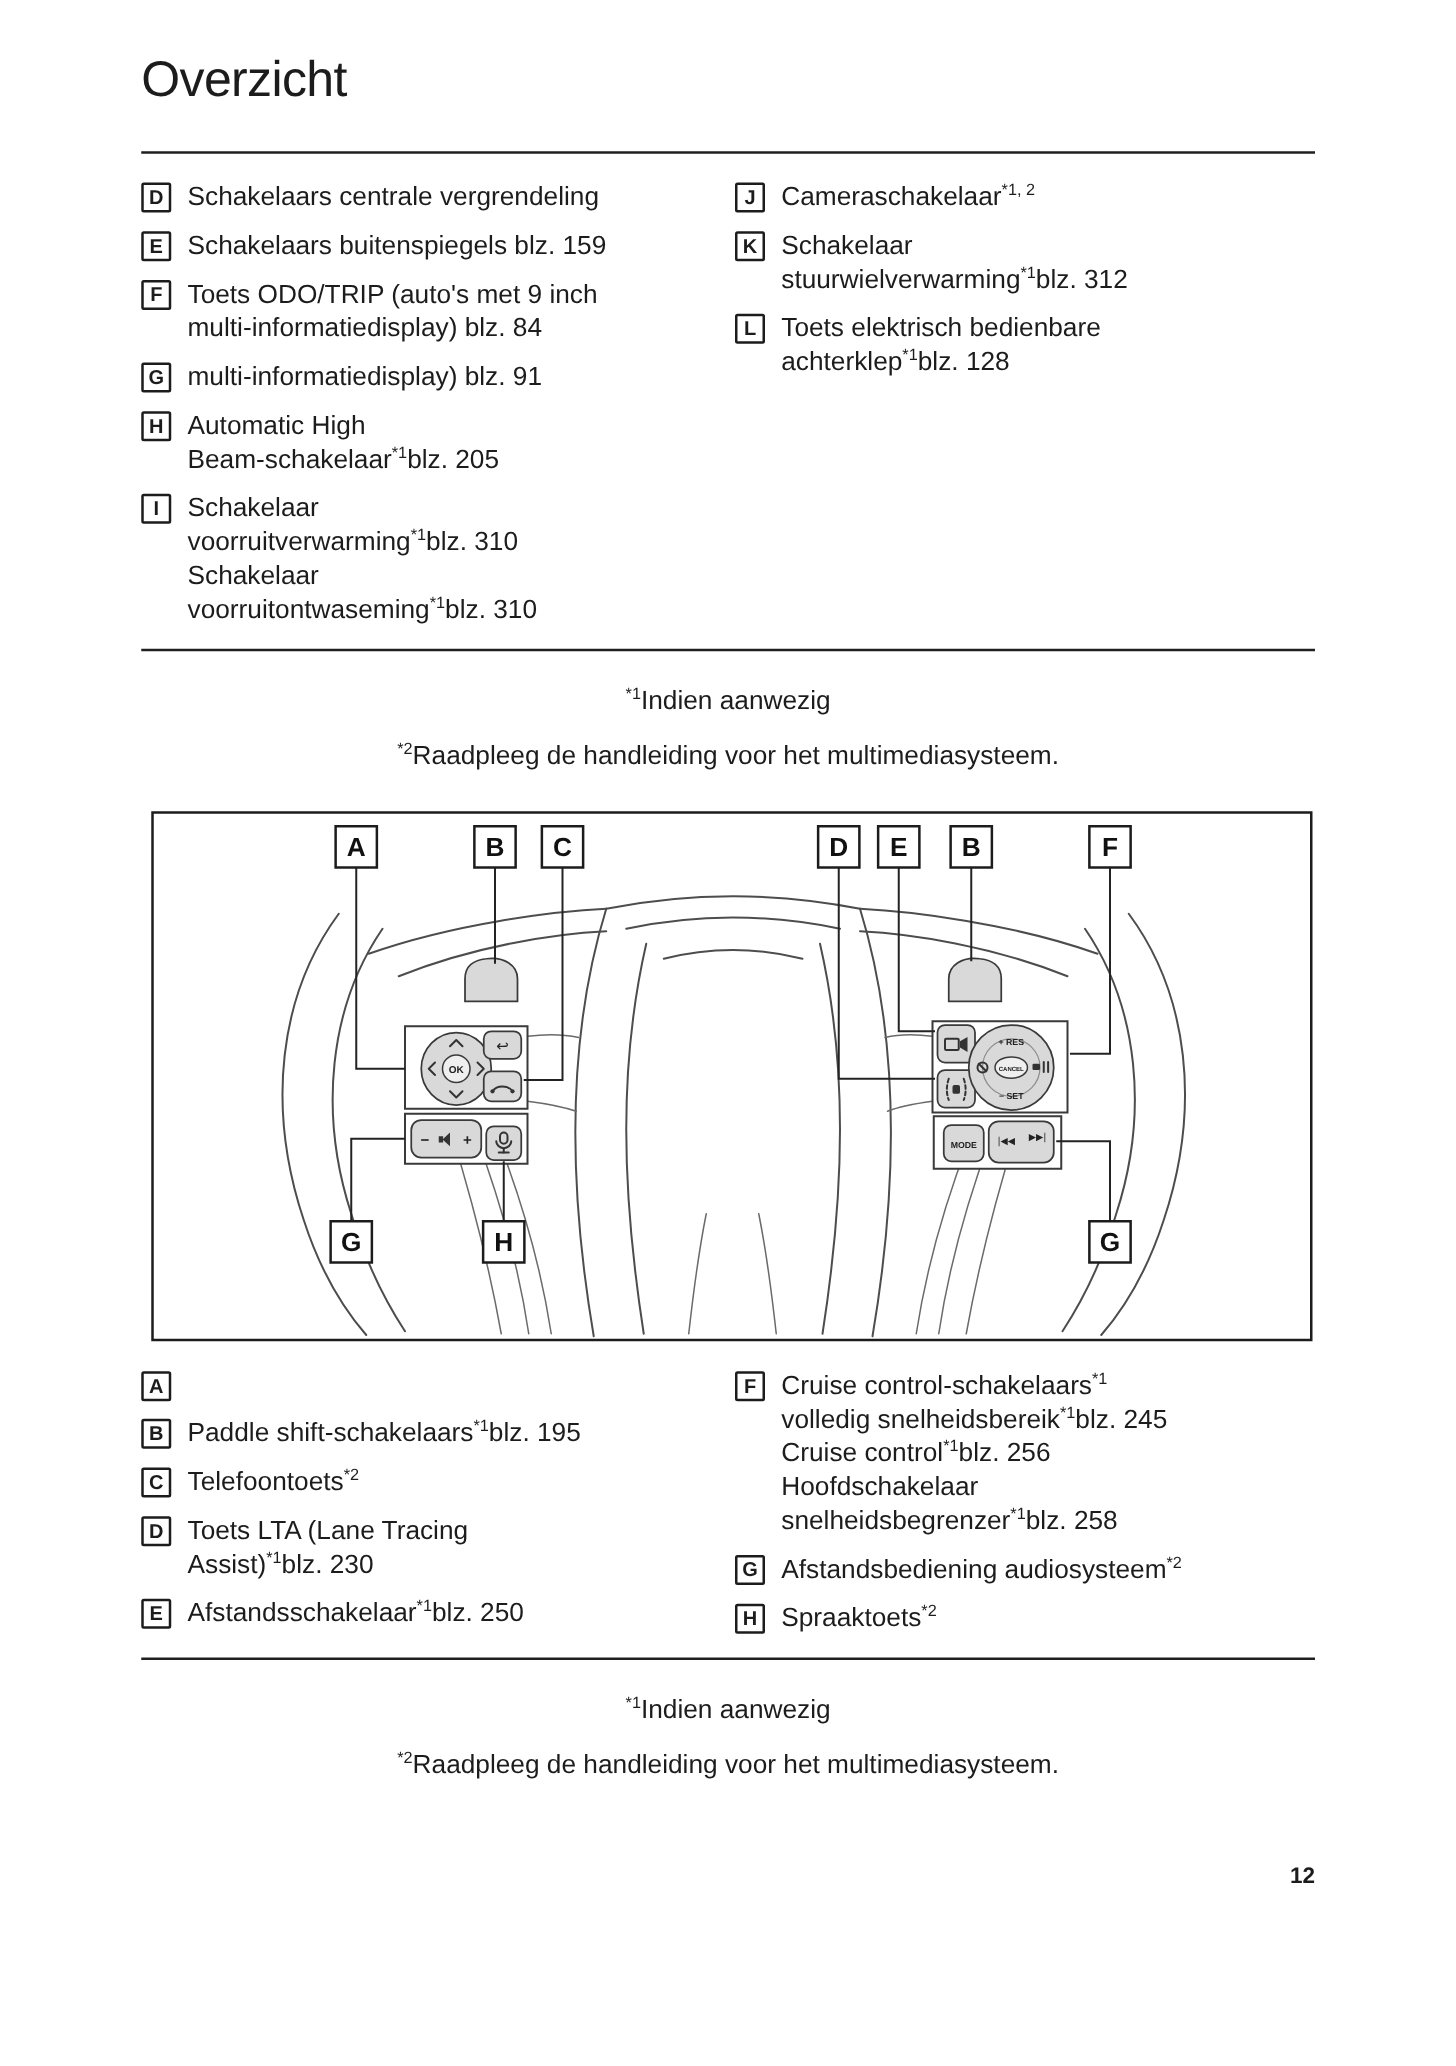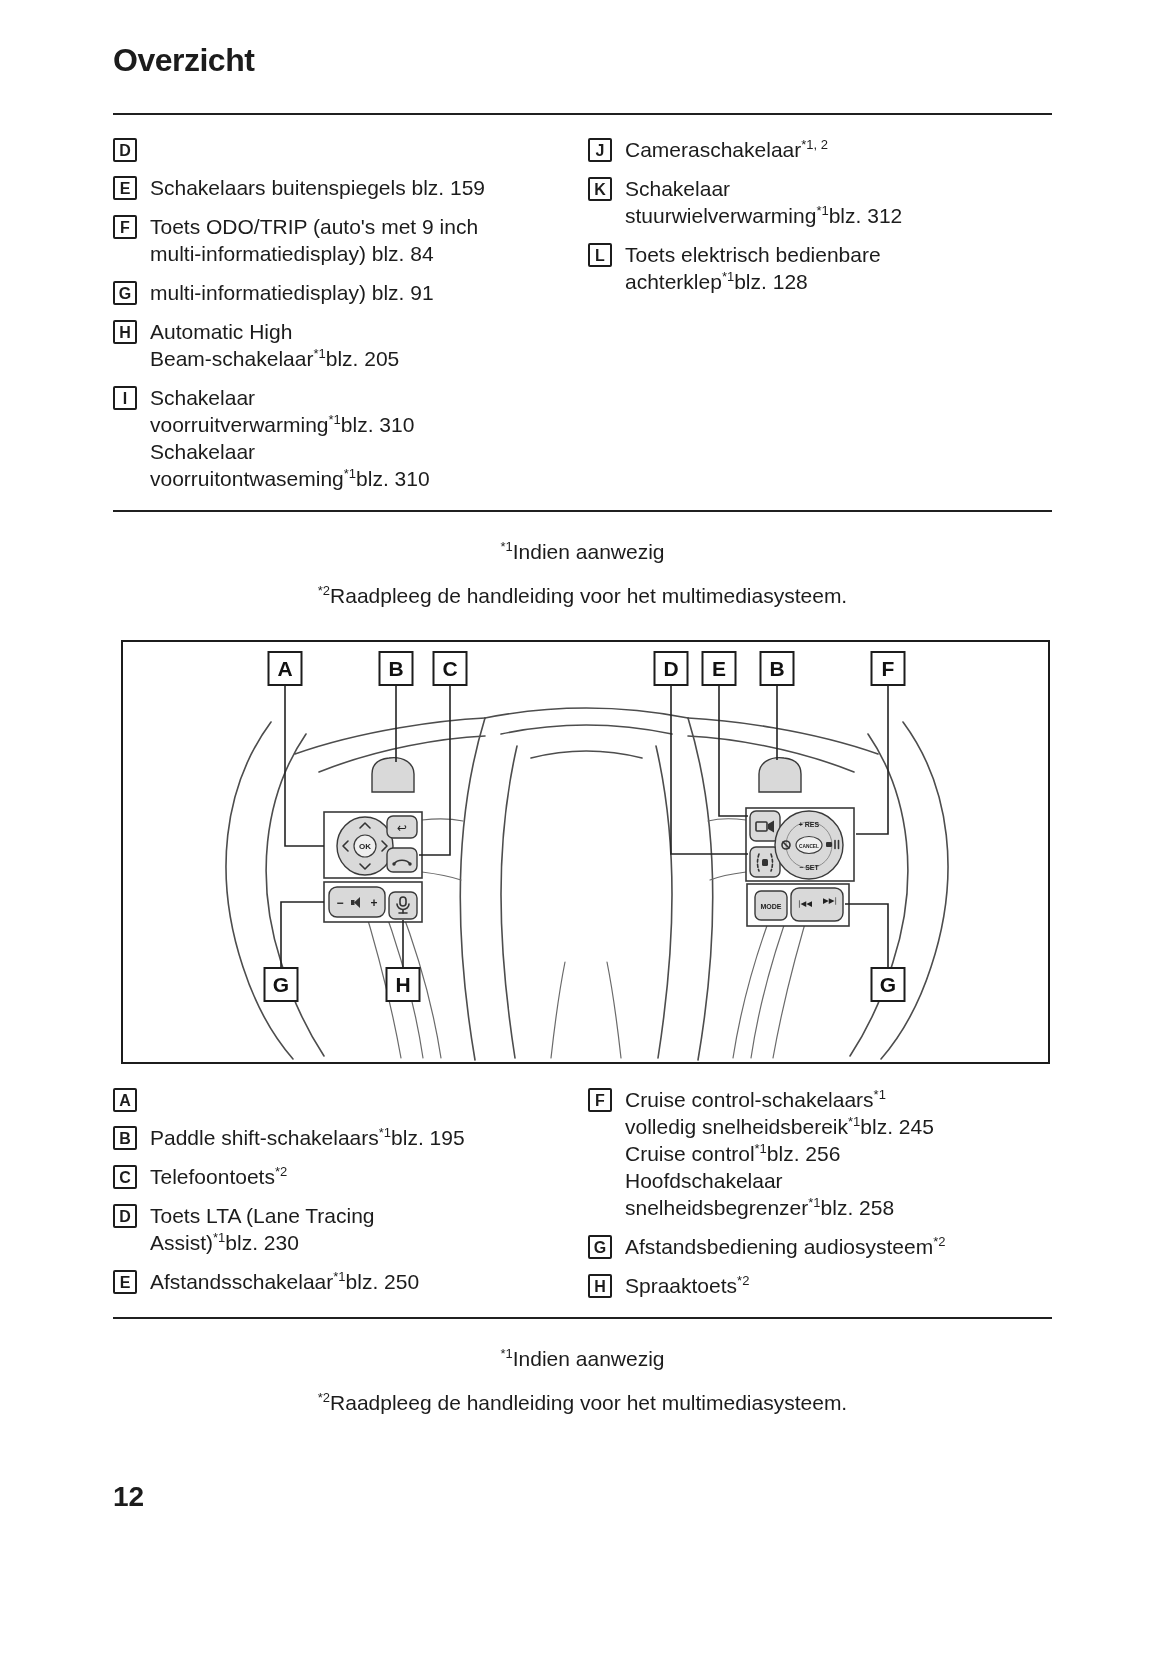--- a/index.html
+++ b/index.html
@@ -1,40 +1,40 @@
 <!DOCTYPE html>
 <html><head>
 <meta charset="utf-8">
 <style>
   html,body{margin:0;padding:0;background:#ffffff;}
   .page{
     width:1165px;height:1653px;box-sizing:border-box;position:relative;
     padding:42px 113px 0 113px;
     font-family:"Liberation Sans",sans-serif;color:#1c1c1c;background:#fff;overflow:hidden;
   }
-  h1.title{font-size:32px;font-weight:700;margin:0 0 34px 0;letter-spacing:-0.5px;}
+  h1.title{font-size:40px;font-weight:400;margin:0 0 34px 0;letter-spacing:-0.5px;}
   .rule{border:none;border-top:2px solid #202020;margin:0;}
   .cols{display:grid;grid-template-columns:475px 1fr;column-gap:0;padding:21px 0 6px 0;}
   .legend-item{display:flex;gap:13px;margin-bottom:12px;font-size:21px;line-height:27px;}
   .keybox{
     width:24px;height:24px;border:2px solid #1c1c1c;border-radius:2px;flex:none;
     display:flex;align-items:center;justify-content:center;
     font-size:16px;font-weight:700;margin-top:2px;box-sizing:border-box;background:#fff;
   }
   .item-lines .line{min-height:27px;}
   sup{font-size:13px;line-height:0;vertical-align:super;}
   .footnotes{padding:26px 0 4px 0;font-size:21px;line-height:27px;text-align:center;}
   .footnote{margin:0 0 17px 0;}
   .diagram-frame{
     margin:10px 0 0 8px;width:929px;height:424px;border:2px solid #1c1c1c;
     box-sizing:border-box;background:#fff;
   }
   .diagram-frame svg{display:block;}
   .cols.bottom{padding-top:22px;}
-  .pagenum{font-size:28px;font-weight:700;margin-top:44px;}
+  .pagenum{font-size:18px;font-weight:700;margin-top:44px;text-align:right;}
   
   .art{stroke:#4d4d4d;stroke-width:1.6;fill:none;stroke-linecap:round;}
   .art-thin{stroke:#6a6a6a;stroke-width:1.2;fill:none;stroke-linecap:round;}
   .callout{stroke:#232323;stroke-width:1.6;fill:none;}
   .housing{fill:#ffffff;stroke:#3a3a3a;stroke-width:1.6;}
   .btn{fill:#d9d9d9;stroke:#3a3a3a;stroke-width:1.4;}
   .btn-light{fill:#efefef;stroke:#3a3a3a;stroke-width:1.2;}
   .labelbox{fill:#ffffff;stroke:#1c1c1c;stroke-width:2;}
   .labeltxt{font-family:"Liberation Sans",sans-serif;font-size:21px;font-weight:700;fill:#111;text-anchor:middle;}
   .btntxt{font-family:"Liberation Sans",sans-serif;fill:#222;text-anchor:middle;}
@@ -49,20 +49,21 @@
 
   <h1 class="title">Overzicht</h1>
 
   <hr class="rule">
 
   <section class="cols">
     <div class="col">
         <div class="legend-item">
           <span class="keybox">D</span>
           <div class="item-lines">
+            <div class="line">Schakelaars centrale vergrendeling</div>
           </div>
         </div>
         <div class="legend-item">
           <span class="keybox">E</span>
           <div class="item-lines">
             <div class="line">Schakelaars buitenspiegels blz. 159</div>
           </div>
         </div>
         <div class="legend-item">
           <span class="keybox">F</span>

